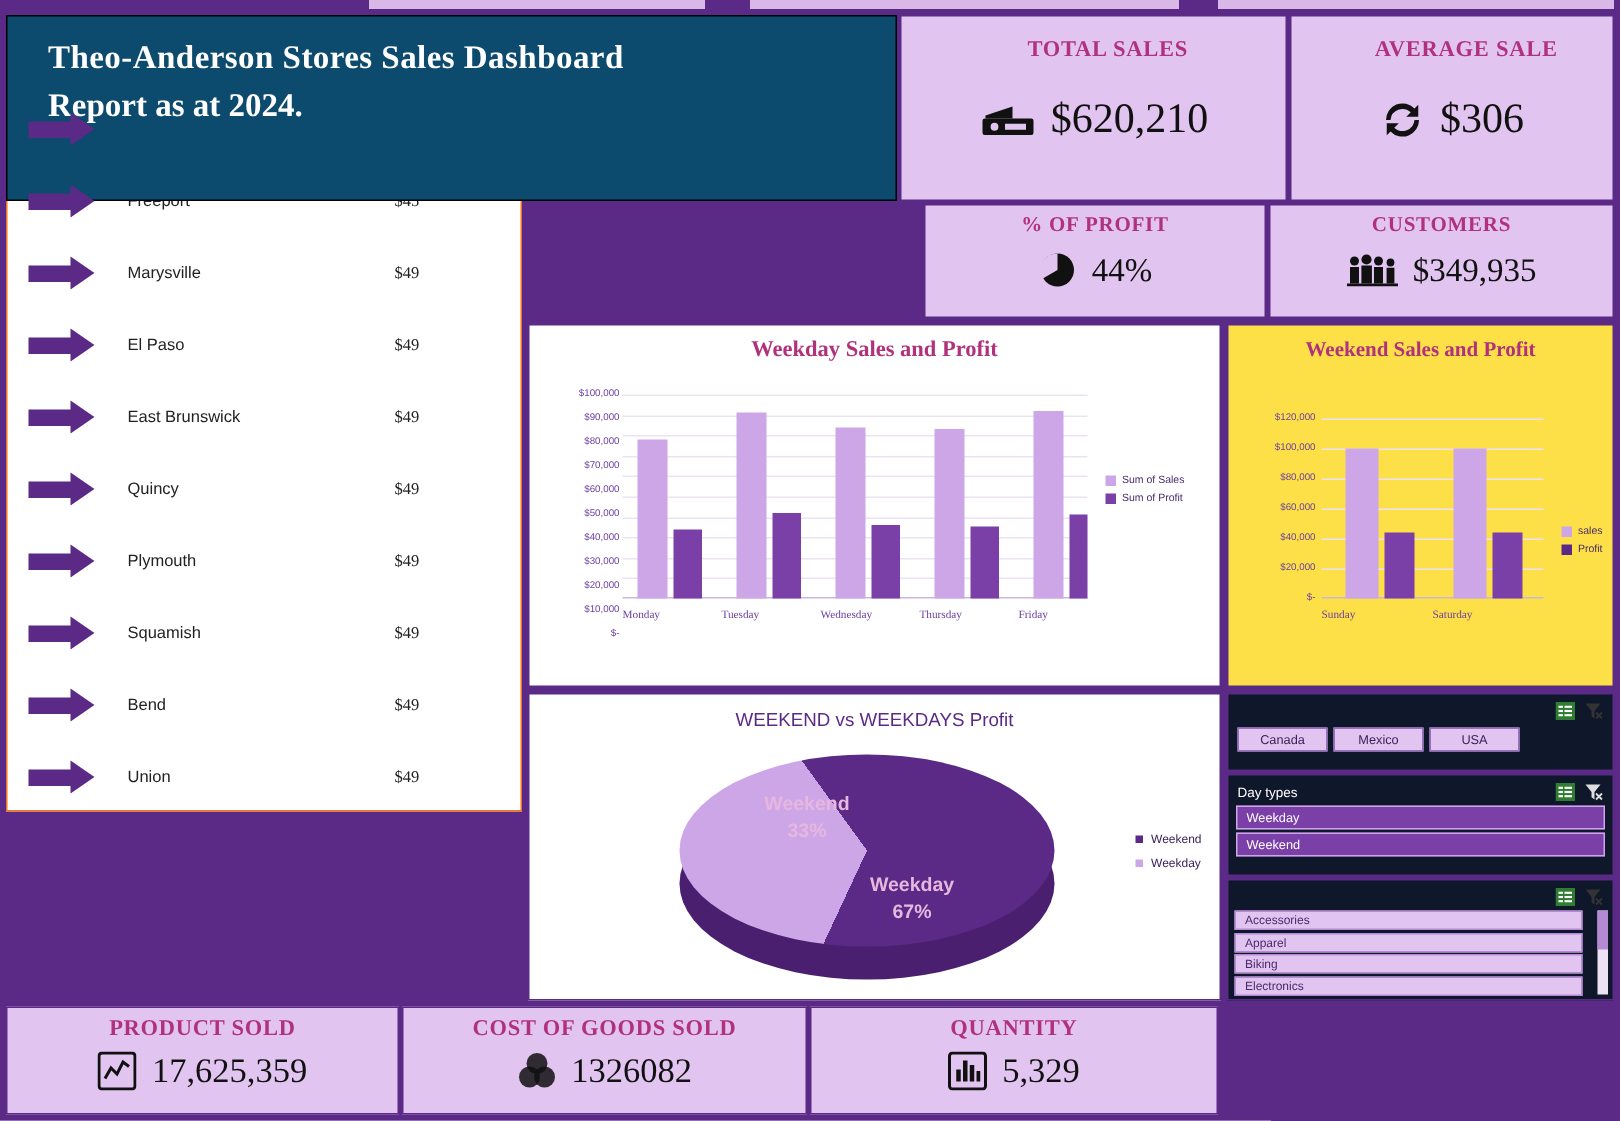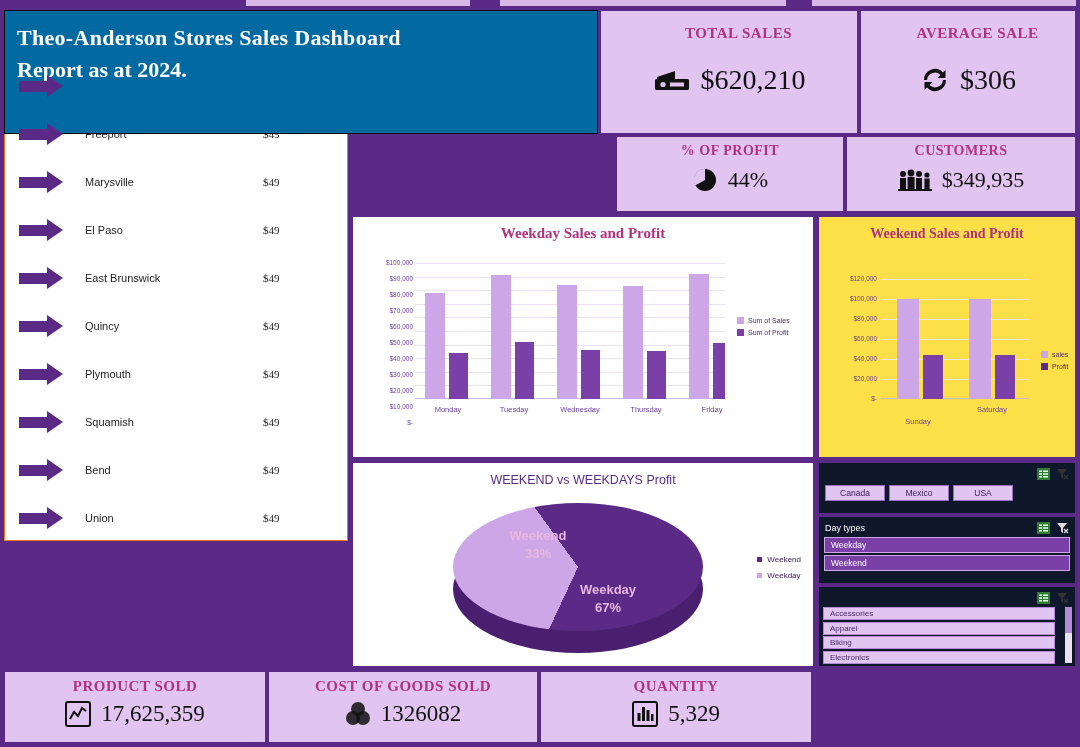--- a/index.html
+++ b/index.html
@@ -33,22 +33,22 @@
     color:#b0327d;
     font-weight:bold;
     letter-spacing:.5px;
   }
   .kpi-row { display:flex; align-items:center; justify-content:center; gap:10px; }
   .kpi-value { color:#111; }
 
   
   #title-card {
     left:4px; top:4px; width:594px; height:124px;
-    background:#0369a1; border:1px solid #000;
-    color:#fff; padding:14px 12px;
+    background:#0c4a6e; border:1px solid #000;
+    color:#fff; padding:14px 27px;
   }
   #title-card .line1 { font-size:22px; font-weight:bold; letter-spacing:.3px; }
   #title-card .line2 { font-size:22px; font-weight:bold; margin-top:6px; }
 
   #total-sales-card { left:600px; top:4px; width:258px; height:124px; }
   #avg-sale-card { left:860px; top:4px; width:216px; height:124px; }
   #total-sales-card .kpi-title, #avg-sale-card .kpi-title { font-size:15px; margin-top:14px;margin-left:19px; }
   #total-sales-card .kpi-value, #avg-sale-card .kpi-value { font-size:28px; }
   #total-sales-card .kpi-row, #avg-sale-card .kpi-row { margin-top:22px; }
 
@@ -82,21 +82,21 @@
   .p-val { width:70px; font-size:11px; color:#222; font-family:Liberation Serif, serif;}
 
   
   #weekday-chart { left:352px; top:210px; width:462px; height:242px; background:#fff; }
   #weekend-chart { left:818px; top:210px; width:258px; height:242px; background:#fde047; }
   .chart-title { text-align:center; color:#b0327d; font-weight:bold; font-size:15px; margin-top:8px; }
   #weekend-chart .chart-title { font-size:14px; line-height:1.3; }
 
   .plot { position:absolute; }
   .axis-label { position:absolute; font-size:6.5px; color:#6b3fa0; font-family:"Liberation Sans", sans-serif; text-align:right; }
-  .cat-label { position:absolute; font-size:7.5px; color:#6b3fa0; font-family:Liberation Sans, sans-serif; text-align:center; }
+  .cat-label { position:absolute; font-size:7.5px; color:#6b3fa0; font-family:Liberation Serif, serif; text-align:left; }
   .gridline { position:absolute; height:1px; background:#ece2f4; }
   .bar { position:absolute; bottom:0; }
   .bar.sales { background:#cda6e8; }
   .bar.profit { background:#7b3fa8; }
   .legend { position:absolute; font-size:7px; color:#4a2a6a; font-family:"Liberation Sans", sans-serif;}
   .legend .li { display:flex; align-items:center; gap:4px; margin-bottom:5px; }
   .legend .sw { width:7px; height:7px; display:inline-block; }
   .axisline { position:absolute; background:#cbb6dd; }
 
   
@@ -408,21 +408,21 @@
     </div>
 
     <div class="axis-label" style="left:4px; top:58px; width:54px;">$120,000</div>
     <div class="axis-label" style="left:4px; top:78px; width:54px;">$100,000</div>
     <div class="axis-label" style="left:4px; top:98px; width:54px;">$80,000</div>
     <div class="axis-label" style="left:4px; top:118px; width:54px;">$60,000</div>
     <div class="axis-label" style="left:4px; top:138px; width:54px;">$40,000</div>
     <div class="axis-label" style="left:4px; top:158px; width:54px;">$20,000</div>
     <div class="axis-label" style="left:4px; top:178px; width:54px;">$-</div>
 
-    <div class="cat-label" style="left:62px; top:200px; width:74px;">Sunday</div>
+    <div class="cat-label" style="left:62px; top:188px; width:74px;">Sunday</div>
     <div class="cat-label" style="left:136px; top:188px; width:74px;">Saturday</div>
 
     <div class="legend" style="left:222px; top:134px;">
       <div class="li">
           <span class="sw" style="background:#cda6e8"></span>
           <span>sales</span>
         </div>
       <div class="li">
           <span class="sw" style="background:#5b2a86"></span>
           <span>Profit</span>

